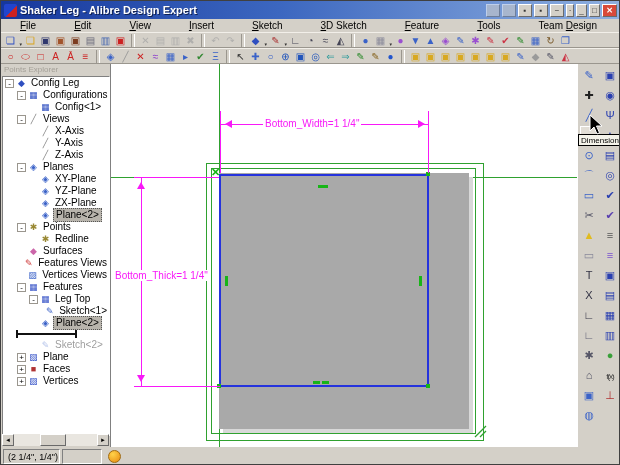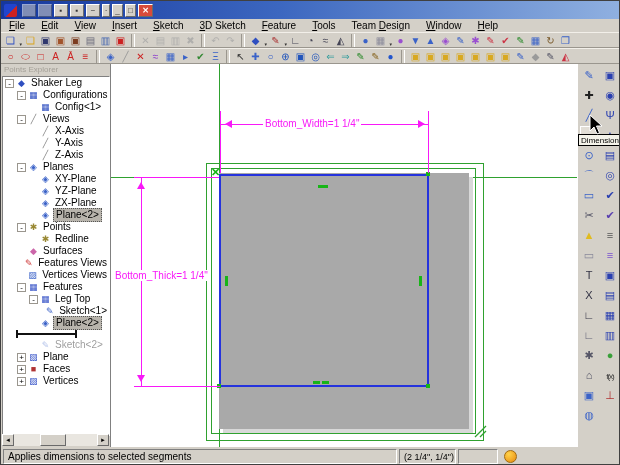--- a/index.html
+++ b/index.html
@@ -13,21 +13,21 @@
   #appicon{width:13px;height:13px;margin:0 3px 0 1px;background:linear-gradient(135deg,#2244cc 55%,#cc2222 56%);border-radius:2px;flex:0 0 auto}
   #title{color:#fff;font-weight:bold;font-size:11px;white-space:nowrap;flex:1 1 auto;text-shadow:1px 1px 0 #102050}
   .tbtn{flex:0 0 auto;height:13px;margin-left:2px;background:#d4d0c8;
     border:1px solid;border-color:#fff #6a6a6a #6a6a6a #fff;
     font-size:8px;line-height:11px;text-align:center;color:#333;box-sizing:border-box}
   .tbtn.pale{opacity:.55}
   .tbtn.close{background:#d84a3a;color:#fff;font-weight:bold}
   
   #menubar{position:absolute;left:0;top:18px;width:100%;height:13px;display:flex;
     align-items:center;background:#d4d0c8;border-bottom:1px solid #e8e4dc}
-  .menu-item{padding:0 8px;font-size:10px;white-space:nowrap}
+  .menu-item{padding:0 19px;font-size:10px;white-space:nowrap}
   
   .toolbar{position:absolute;left:0;width:100%;height:16px;display:flex;align-items:center;
     background:#d4d0c8;border-top:1px solid #f2efe9;border-bottom:1px solid #9a968e;box-sizing:border-box;padding-left:2px}
   #toolbar1{top:31px}#toolbar2{top:47px}
   .tb-btn{width:15px;height:15px;flex:0 0 auto;text-align:center;font-size:10px;line-height:15px;position:relative}
   .tb-btn .caret{position:absolute;right:-4px;top:4px;font-size:5px;color:#333}
   .tb-btn.caret-pad{margin-right:5px}
   .tb-btn.disabled{color:#a9a59c !important;filter:grayscale(1);opacity:.75}
   .tb-sep{width:2px;height:13px;margin:0 3px;border-left:1px solid #9a968e;border-right:1px solid #fff;flex:0 0 auto}
   
@@ -87,20 +87,21 @@
   #st-ball{width:11px;height:11px;border-radius:50%;margin-left:4px;
     background:radial-gradient(circle at 35% 30%,#ffd24a,#e88a10);border:1px solid #a06a10}
 </style>
 </head>
 <body>
 
 <div id="app">
 
   <div id="titlebar">
     <div id="appicon"></div>
+    <div id="title">Shaker Leg - Alibre Design Expert</div>
     <div id="titlebuttons" style="display: flex;">
         <div class="tbtn pale" style="width: 14px;"></div>
         <div class="tbtn pale" style="width: 14px;"></div>
         <div class="tbtn" style="width: 14px;">▪</div>
         <div class="tbtn" style="width: 14px;">▪</div>
         <div class="tbtn" style="width: 14px;">−</div>
         <div class="tbtn" style="width: 8px;">·</div>
         <div class="tbtn" style="width: 11px;">_</div>
         <div class="tbtn" style="width: 11px;">□</div>
         <div class="tbtn close" style="width: 15px;">✕</div>
@@ -204,21 +205,21 @@
     </div>
 
   <div id="main">
 
     <div id="explorer">
       <div id="explorer-header">Points Explorer</div>
       <div id="tree">
           <div class="tree-row" style="padding-left: 2px;">
             <span class="exp-box">-</span>
             <span class="t-icon" style="color: rgb(47, 79, 192);">◆</span>
-            <span class="t-label">Shaker Leg</span>
+            <span class="t-label">Config Leg</span>
           </div>
           <div class="tree-row" style="padding-left: 14px;">
             <span class="exp-box">-</span>
             <span class="t-icon" style="color: rgb(47, 79, 192);">▦</span>
             <span class="t-label">Configurations</span>
           </div>
           <div class="tree-row" style="padding-left: 26px;">
             <span style="display: inline-block; width: 11px;"></span>
             <span class="t-icon" style="color: rgb(47, 79, 192);">▦</span>
             <span class="t-label">Config&lt;1&gt;</span>
@@ -431,19 +432,18 @@
           <div class="v-btn" style="color: rgb(176, 51, 51);">⊥</div>
         </div>
       <div id="tooltip">Dimension</div>
       <svg id="cursor" width="16" height="22">
         <path d="M2 1 L2 17 L6 13 L9 20 L11.5 18.8 L8.5 12 L14 12 Z" fill="#000" stroke="#fff" stroke-width="1"></path>
       </svg>
     </div>
   </div>
 
   <div id="statusbar">
-    <div id="st-msg" class="st-cell">Applies dimensions to selected segments</div>
     <div id="st-coord" class="st-cell">(2 1/4", 1/4")</div>
     <div id="st-blank" class="st-cell"></div>
     <div id="st-ball"></div>
   </div>
 
 </div>
 
 </body></html>

